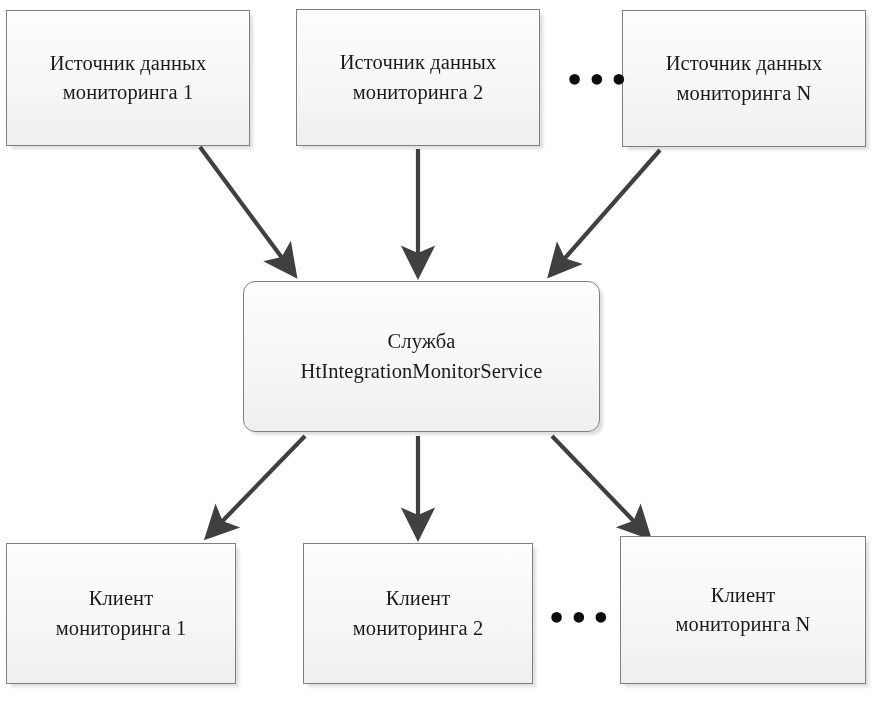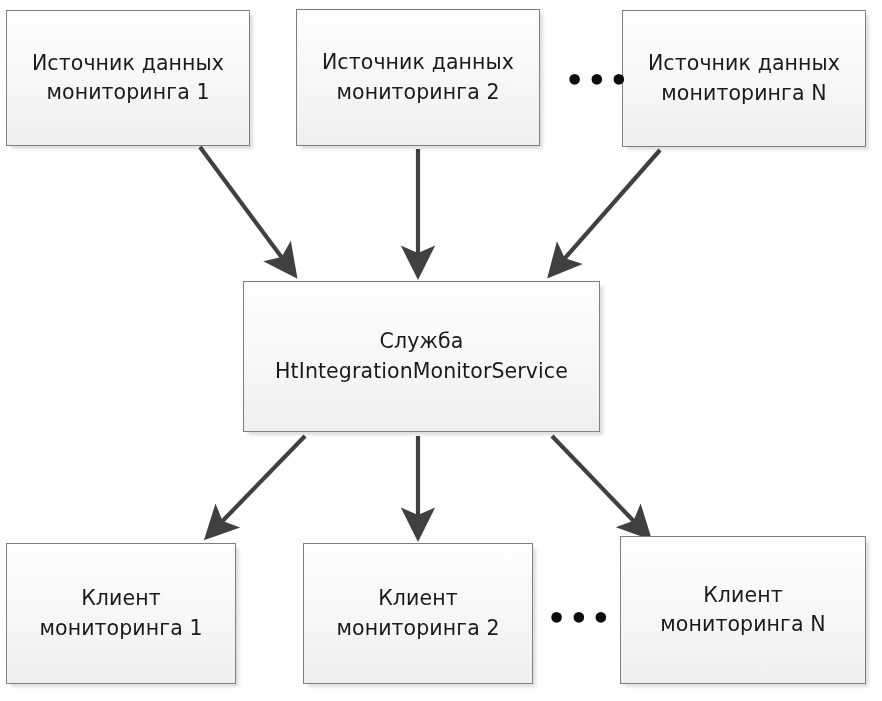--- a/index.html
+++ b/index.html
@@ -34,20 +34,21 @@
     box-shadow: 4px 4px 3px -1px rgba(0,0,0,0.13);
     display: flex;
     align-items: center;
     justify-content: center;
     text-align: center;
     color: #1a1a1a;
     font-size: 20.5px;
     line-height: 1.42;
     letter-spacing: 0.1px;
     z-index: 2;
+    font-family: Liberation Serif, serif;
   }
   .node .label {
     display: block;
     width: 100%;
     padding: 0 6px;
     white-space: pre-line;
   }
   .ellipsis {
     position: absolute;
     color: #0d0d0d;
@@ -94,21 +95,21 @@
 мониторинга 2</span>
   </div>
 
   <div class="node" style="left:622px; top:10px; width:244px; height:137px;">
     <span class="label">Источник данных
 мониторинга N</span>
   </div>
 
   <div class="ellipsis" style="left:565px; top:66px;">•••</div>
 
-  <div class="node" style="left:243px; top:281px; width:357px; height:151px;">
+  <div class="node" style="left:243px; top:281px; width:357px; height:151px;border-radius:12px;">
     <span class="label">Служба
 HtIntegrationMonitorService</span>
   </div>
 
   <div class="node" style="left:6px; top:543px; width:230px; height:141px;">
     <span class="label">Клиент
 мониторинга 1</span>
   </div>
 
   <div class="node" style="left:303px; top:543px; width:230px; height:141px;">

